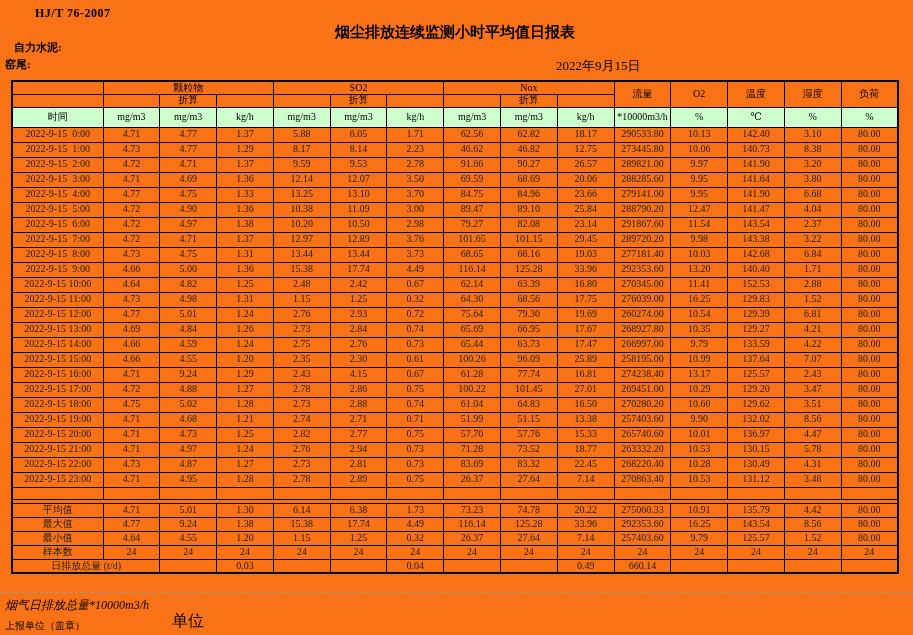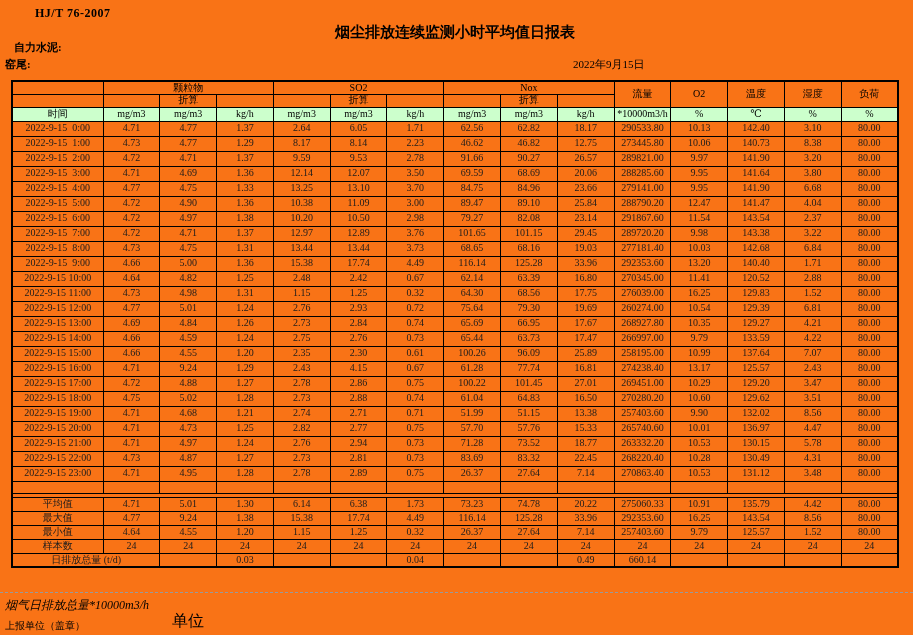--- a/index.html
+++ b/index.html
@@ -23,22 +23,22 @@
   }
   .doc-company {
     position: absolute; left: 14px; top: 40px;
     font-size: 11px; font-weight: bold;
   }
   .doc-location {
     position: absolute; left: 5px; top: 57px;
     font-size: 11px; font-weight: bold;
   }
   .doc-date {
-    position: absolute; left: 573px; top: 57px;
-    font-size: 11px;
+    position: absolute; left: 556px; top: 57px;
+    font-size: 13px;
   }
   table.report {
     position: absolute; left: 11px; top: 80px;
     width: 888px;
     border-collapse: collapse;
     table-layout: fixed;
     font-size: 10px;
     padding-left: 40px;
   }
   table.report { border: 2px solid #000; }
@@ -46,21 +46,21 @@
     border: 1px solid #000;
     padding: 0 1px;
     text-align: center;
     vertical-align: middle;
     height: 14px;
     line-height: 1.05;
     overflow: hidden;
     white-space: nowrap;
   }
   thead td.h1, thead td.h2 { height: 13px; }
-  thead td.unit { height: 14px; background: #ccffcc; }
+  thead td.unit { height: 20px; background: #ccffcc; }
   tbody.data td { height: 15px; color: #1c1c1c; }
   tbody.data td.time-cell { white-space: pre; }
   tbody.summary td { height: 14px; color: #1c1c1c; }
   tr.spacer-row td { height: 12px; }
   tr.gap-row td { border: none; height: 4px; padding: 0; }
   td.label-cell { color: #000; }
   td.daily-label { text-align: left; padding-left: 3px; }
   .pagebreak-line {
     position: absolute; left: 0; top: 592px; width: 913px;
     border-top: 1px dashed #9a9a9a; height: 0;
@@ -150,21 +150,21 @@
         <td class="unit">%</td>
         <td class="unit">%</td>
       </tr>
     </thead>
     <tbody class="data">
         <tr>
           <td class="time-cell">2022-9-15  0:00</td>
           <td>4.71</td>
           <td>4.77</td>
           <td>1.37</td>
-          <td>2.64</td>
+          <td>5.88</td>
           <td>6.05</td>
           <td>1.71</td>
           <td>62.56</td>
           <td>62.82</td>
           <td>18.17</td>
           <td>290533.80</td>
           <td>10.13</td>
           <td>142.40</td>
           <td>3.10</td>
           <td>80.00</td>
@@ -328,21 +328,21 @@
           <td>4.82</td>
           <td>1.25</td>
           <td>2.48</td>
           <td>2.42</td>
           <td>0.67</td>
           <td>62.14</td>
           <td>63.39</td>
           <td>16.80</td>
           <td>270345.00</td>
           <td>11.41</td>
-          <td>120.52</td>
+          <td>152.53</td>
           <td>2.88</td>
           <td>80.00</td>
         </tr>
         <tr>
           <td class="time-cell">2022-9-15 11:00</td>
           <td>4.73</td>
           <td>4.98</td>
           <td>1.31</td>
           <td>1.15</td>
           <td>1.25</td>

